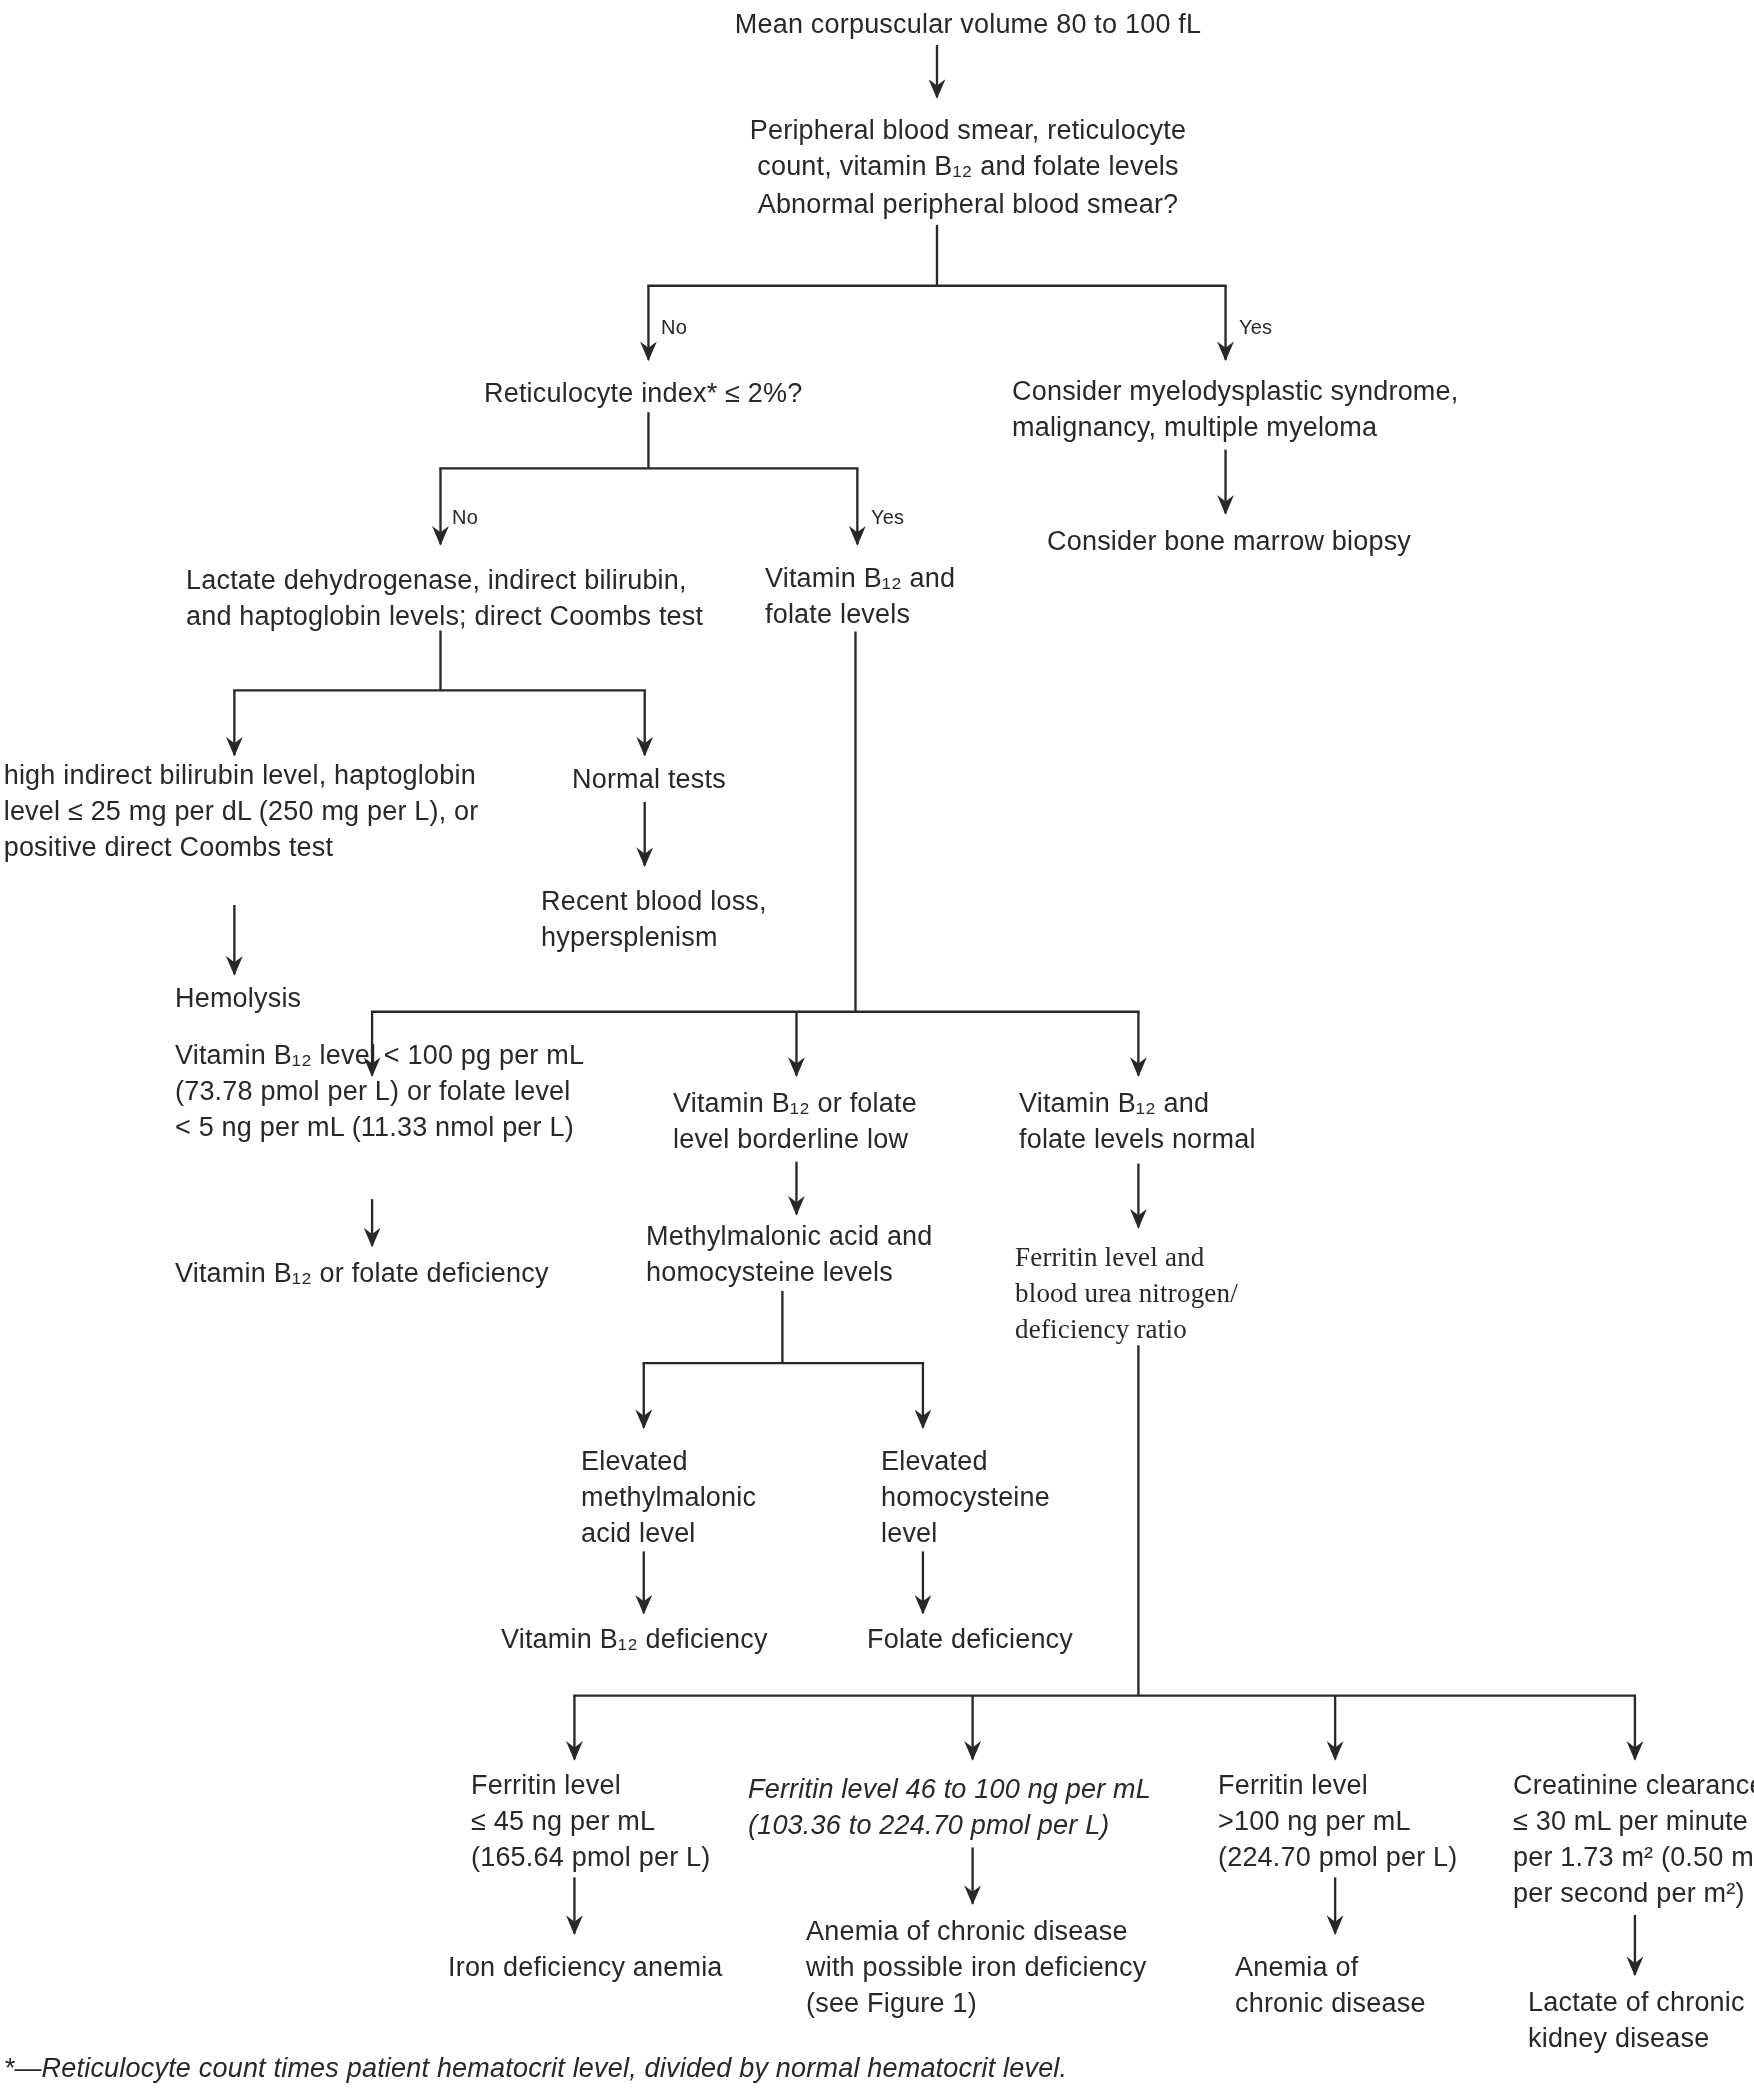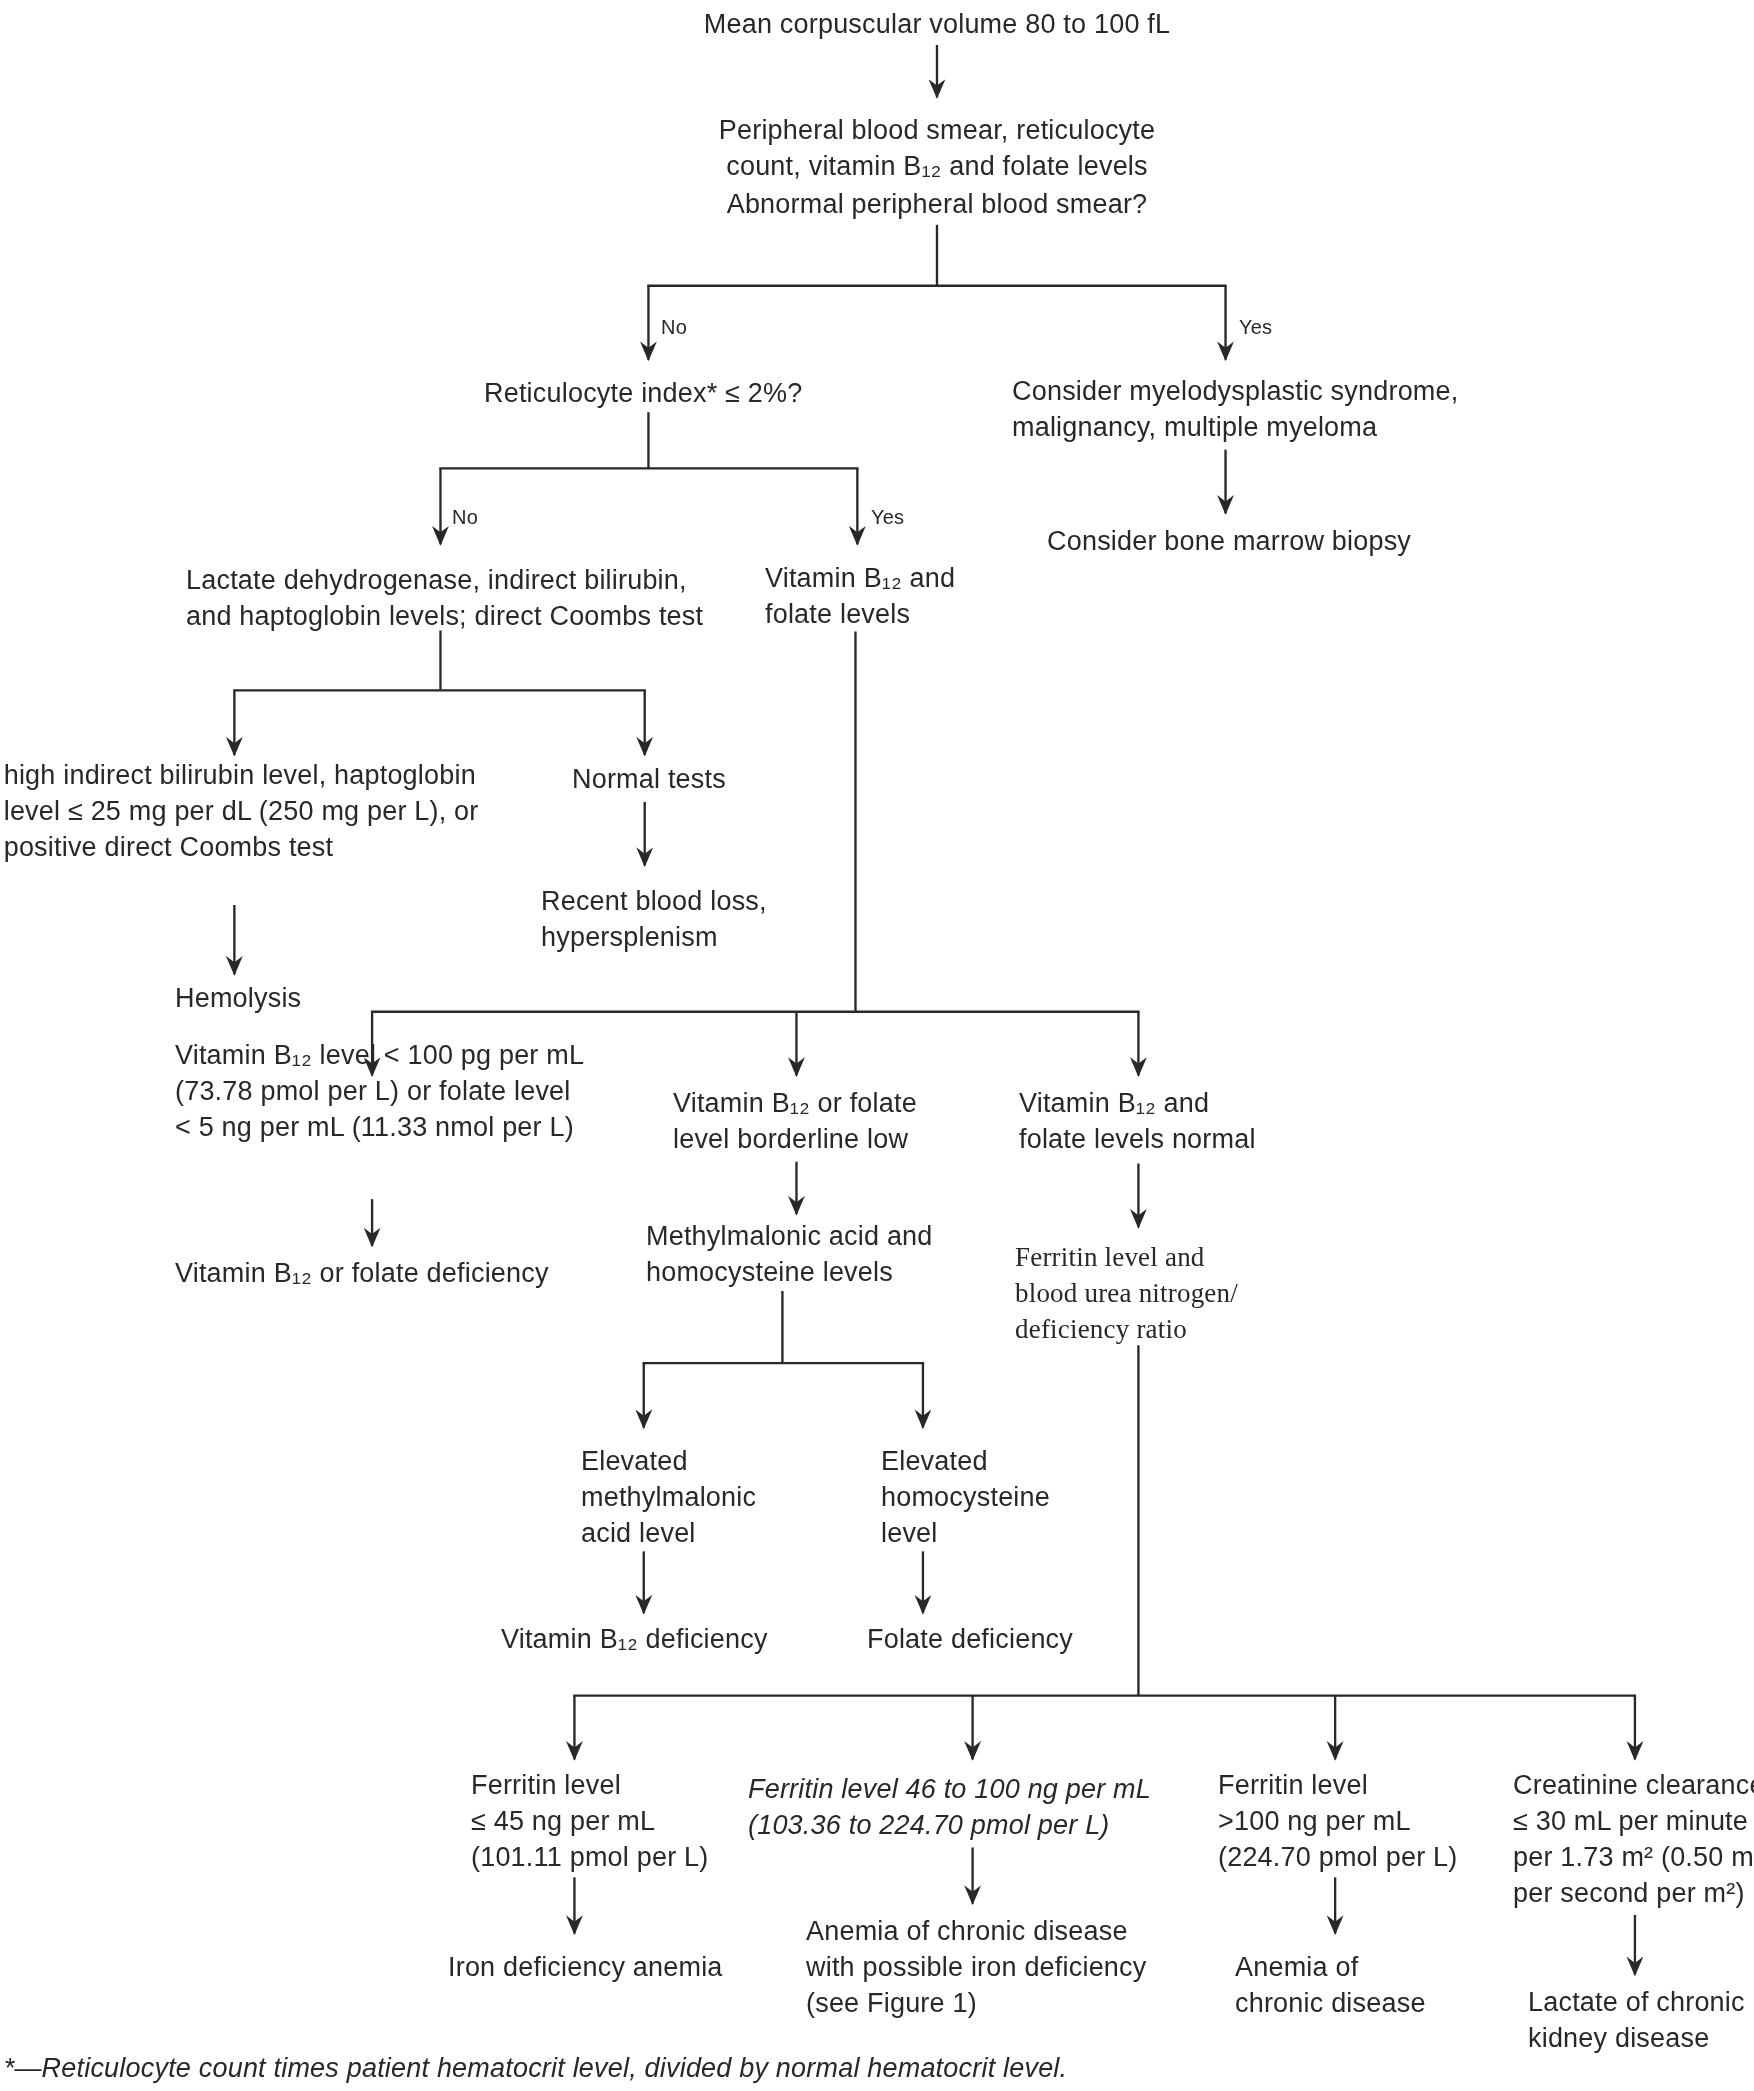--- a/index.html
+++ b/index.html
@@ -21,20 +21,21 @@
     position: absolute;
     font-size: 27px;
     line-height: 36px;
     white-space: nowrap;
     color: #2b2627;
     letter-spacing: 0.2px;
   }
   .center {
     transform: translateX(-50%);
     text-align: center;
+    margin-left: 31px;
   }
   .branch-label { font-size: 20px; }
   .footnote { font-style: italic; }
 </style>
 </head>
 <body>
 
 <div class="canvas">
 
   <svg class="connectors" viewBox="0 0 1873 2232" xmlns="http://www.w3.org/2000/svg">
@@ -183,21 +184,21 @@
     <div>level</div>
   </div>
 
   <div class="node" style="left:501px; top:1621px;">Vitamin B₁₂ deficiency</div>
 
   <div class="node" style="left:867px; top:1621px;">Folate deficiency</div>
 
   <div class="node" style="left:471px; top:1767px;">
     <div>Ferritin level</div>
     <div>≤ 45 ng per mL</div>
-    <div>(101.11 pmol per L)</div>
+    <div>(165.64 pmol per L)</div>
   </div>
 
   <div class="node" style="left:748px; top:1771px;font-style:italic;">
     <div>Ferritin level 46 to 100 ng per mL</div>
     <div>(103.36 to 224.70 pmol per L)</div>
   </div>
 
   <div class="node" style="left:1218px; top:1767px;">
     <div>Ferritin level</div>
     <div>&gt;100 ng per mL</div>

